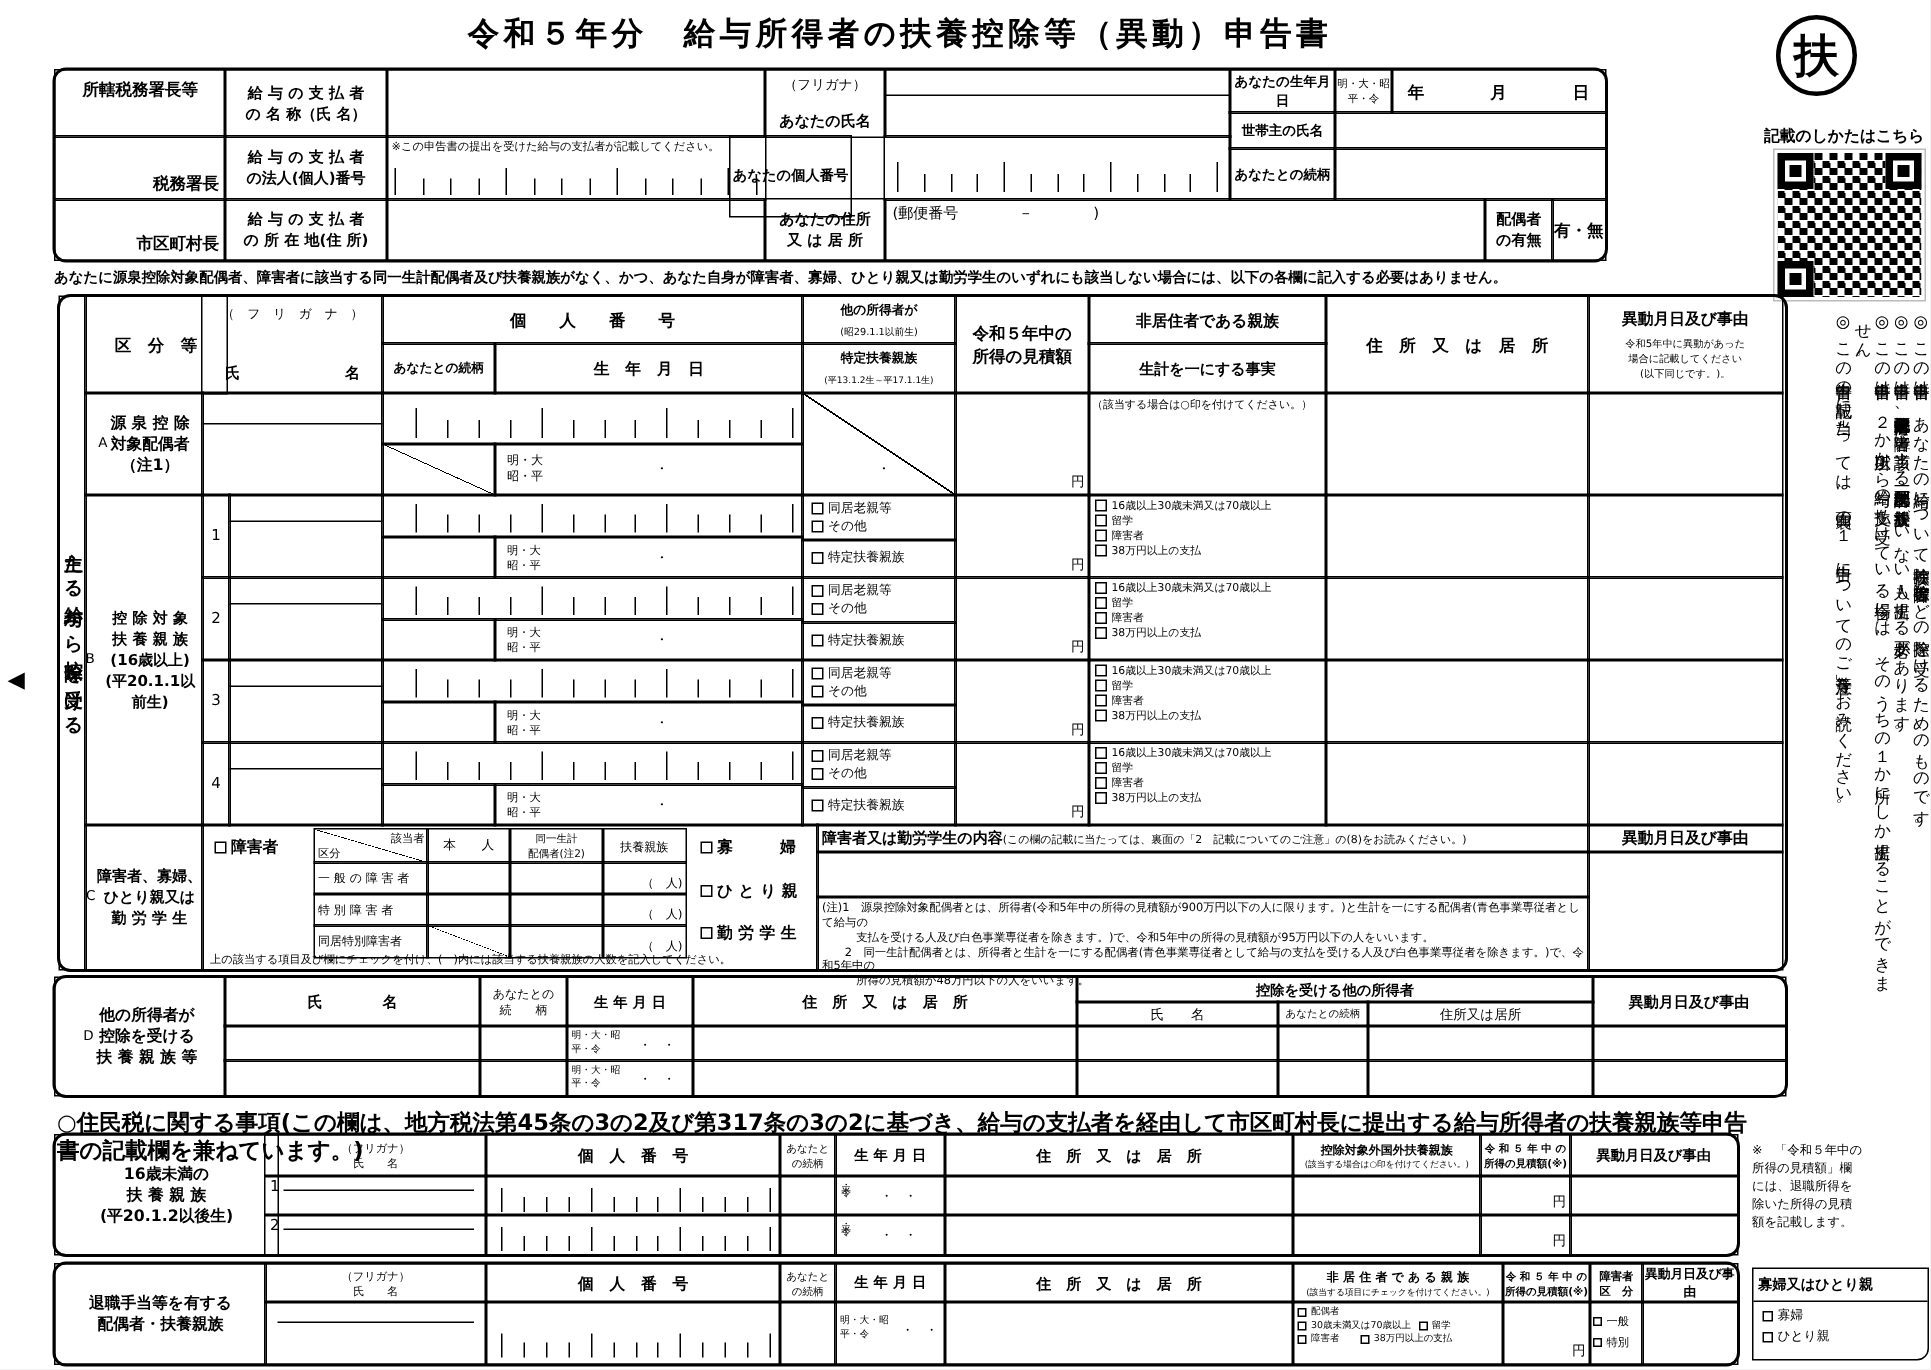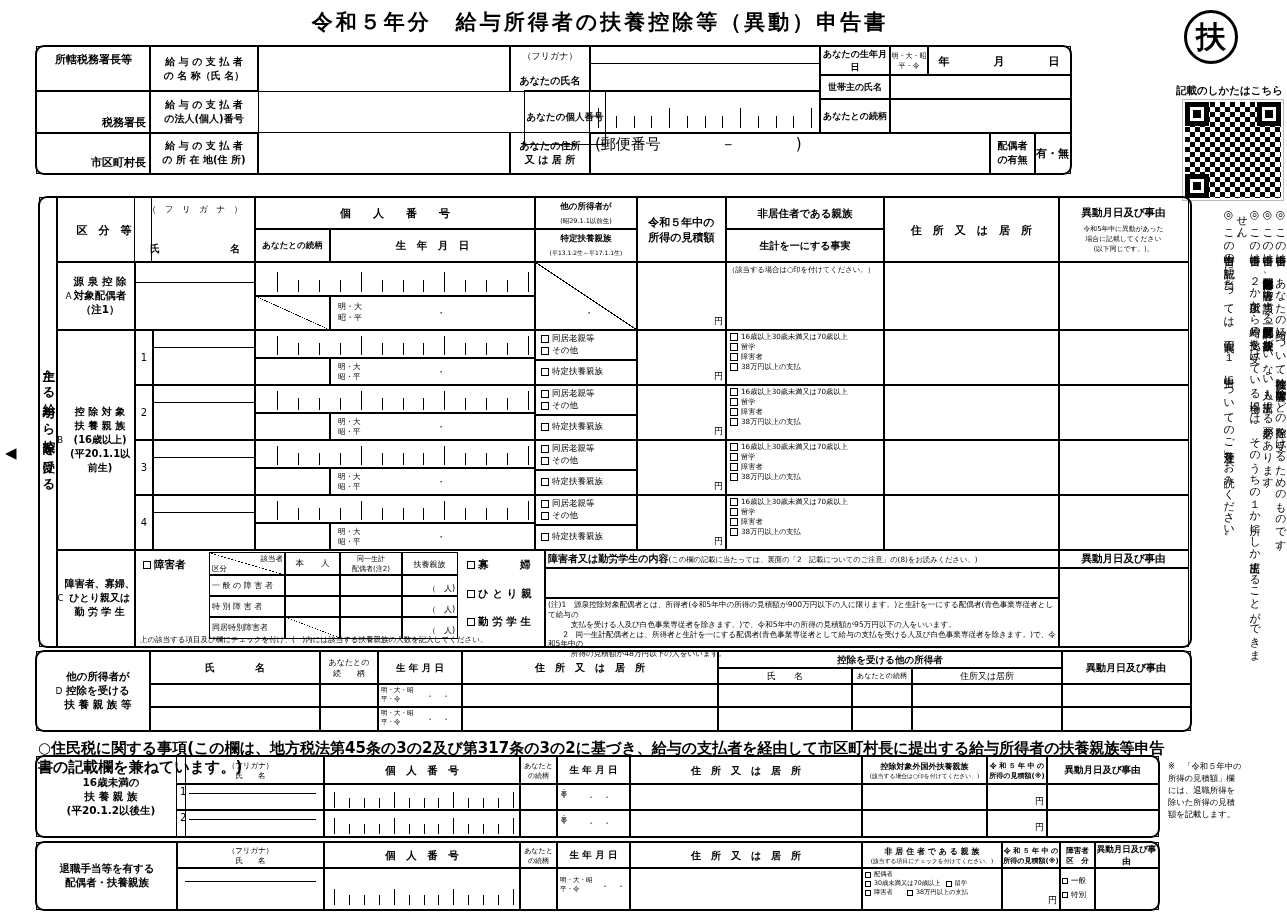--- a/index.html
+++ b/index.html
@@ -48,69 +48,89 @@
   <div class="bx" style="left:35px;top:45px;width:1037px;height:130px">
     <div class="cell b" style="left:0;top:0;width:113px;height:44px;padding-top:5px;text-align:center;font-size:11px">所轄税務署長等</div>
     <div class="cell br b" style="left:0;top:44px;width:113px;height:42px;padding:0 4px 3px 0;font-size:11px">税務署長</div>
     <div class="cell br b" style="left:0;top:86px;width:113px;height:40px;padding:0 4px 3px 0;font-size:11px">市区町村長</div>
 
     <div class="cell ctr pre b" style="left:113px;top:0;width:108px;height:44px;font-size:10px">給 与 の 支 払 者
 の 名 称（氏 名）</div>
     <div class="cell" style="left:221px;top:0;width:252px;height:44px"></div>
     <div class="cell ctr pre b" style="left:113px;top:44px;width:108px;height:42px;font-size:10px">給 与 の 支 払 者
 の法人(個人)番号</div>
+    <div class="cell" style="left:221px;top:44px;width:252px;height:42px">
+      <div class="t" style="left:3px;top:2px;font-size:7.5px">※この申告書の提出を受けた給与の支払者が記載してください。</div>
+      <div class="comb" style="left:5px;right:5px;bottom:3px;height:18px">
+          <i></i>
+          <i></i>
+          <i></i>
+          <i></i>
+          <i></i>
+          <i></i>
+          <i></i>
+          <i></i>
+          <i></i>
+          <i></i>
+          <i></i>
+          <i></i>
+          <i></i>
+          <i></i>
+        </div>
+    </div>
     <div class="cell ctr pre b" style="left:113px;top:86px;width:108px;height:40px;font-size:10px">給 与 の 支 払 者
 の 所 在 地(住 所)</div>
     <div class="cell" style="left:221px;top:86px;width:252px;height:40px"></div>
 
     <div class="cell col" style="left:473px;top:0;width:80px;height:44px;padding:3px 0;text-align:center">
       <span style="font-size:9px">（フリガナ）</span>
       <span class="b" style="font-size:10px">あなたの氏名</span>
     </div>
     <div class="cell" style="left:553px;top:0;width:230px;height:44px">
       <div style="position:absolute;left:0;right:0;top:16px;border-top:1px solid #000"></div>
     </div>
-    <div class="cell ctr b" style="left:488px;top:44px;width:80px;height:53px;font-size:9.5px">あなたの個人番号</div>
+    <div class="cell ctr b" style="left:450px;top:44px;width:80px;height:53px;font-size:9.5px">あなたの個人番号</div>
     <div class="cell" style="left:553px;top:44px;width:230px;height:42px">
       <div class="comb" style="left:8px;right:8px;bottom:5px;height:20px">
           <i></i>
           <i></i>
           <i></i>
           <i></i>
           <i></i>
           <i></i>
           <i></i>
           <i></i>
           <i></i>
           <i></i>
           <i></i>
           <i></i>
           <i></i>
         </div>
     </div>
     <div class="cell ctr pre b" style="left:473px;top:86px;width:80px;height:40px;font-size:10px">あなたの住所
 又 は 居 所</div>
     <div class="cell" style="left:553px;top:86px;width:400px;height:40px">
-      <div class="t" style="left:5px;top:2px;font-size:15px">(郵便番号　　　　－　　　　)</div>
+      <div class="t" style="left:5px;top:2px;font-size:10px">(郵便番号　　　　－　　　　)</div>
     </div>
 
     <div class="cell ctr b" style="left:783px;top:0;width:70px;height:28px;font-size:9px">あなたの生年月日</div>
     <div class="cell ctr pre" style="left:853px;top:0;width:38px;height:28px;font-size:7px">明・大・昭
 平・令</div>
     <div class="cell ctr b" style="left:891px;top:0;width:142px;height:28px;font-size:11px">年　　　　月　　　　日</div>
     <div class="cell ctr b" style="left:783px;top:28px;width:70px;height:24px;font-size:9px">世帯主の氏名</div>
     <div class="cell" style="left:853px;top:28px;width:180px;height:24px"></div>
     <div class="cell ctr b" style="left:783px;top:52px;width:70px;height:34px;font-size:9px">あなたとの続柄</div>
     <div class="cell" style="left:853px;top:52px;width:180px;height:34px"></div>
     <div class="cell ctr pre b" style="left:953px;top:86px;width:45px;height:40px;font-size:10px">配偶者
 の有無</div>
     <div class="cell ctr b" style="left:998px;top:86px;width:35px;height:40px;font-size:11px">有・無</div>
   </div>
 
 
+  <div class="t b" style="left:36px;top:179px;width:1155px;font-size:9.6px">あなたに源泉控除対象配偶者、障害者に該当する同一生計配偶者及び扶養親族がなく、かつ、あなた自身が障害者、寡婦、ひとり親又は勤労学生のいずれにも該当しない場合には、以下の各欄に記入する必要はありません。</div>
 
   <div class="t" style="left:5px;top:444px;font-size:15px">◀</div>
 
   <div class="bx" style="left:38px;top:196px;width:1154px;height:452px">
 
     <div class="cell ctr" style="left:0;top:0;width:17px;height:448px">
       <span class="vrl b" style="font-size:12.5px;letter-spacing:2px">主たる給与から控除を受ける</span>
     </div>
 
     <div class="cell ctr b" style="left:17px;top:0;width:94px;height:64px;font-size:11px">区　分　等</div>
@@ -747,20 +767,33 @@
           <span>一般</span>
         </div>
       <div class="ck" style="margin-top:4px">
           <i class="cb" style="width:6px;height:6px"></i>
           <span>特別</span>
         </div>
     </div>
     <div class="cell" style="left:1058px;top:25px;width:63px;height:41px"></div>
   </div>
 
+  <div class="t" style="left:1168px;top:845px;width:118px;height:62px;border:1px solid #000;border-radius:0 0 8px 0">
+    <div class="b" style="border-bottom:1px solid #000;padding:4px 3px;font-size:9.5px">寡婦又はひとり親</div>
+    <div style="padding:3px 0 0 6px;font-size:8.5px">
+      <div class="ck">
+          <i class="cb" style="width:7px;height:7px"></i>
+          <span>寡婦</span>
+        </div>
+      <div class="ck" style="margin-top:2px">
+          <i class="cb" style="width:7px;height:7px"></i>
+          <span>ひとり親</span>
+        </div>
+    </div>
+  </div>
 
   <div class="t vrl" style="left:1200px;top:208px;width:86px;height:448px;font-size:11px;line-height:1.18">
     <p>◎この申告書は、あなたの給与について扶養控除、障害者控除などの控除を受けるためのものです。</p>
     <p>◎この申告書は、源泉控除対象配偶者、障害者に該当する同一生計配偶者及び扶養親族がいない人も提出する必要があります。</p>
     <p>◎この申告書は、２か所以上から給与の支払を受けている場合には、そのうちの１か所にしか提出することができません。</p>
     <p>◎この申告書の記載に当たっては、裏面の「１　申告についてのご注意」等をお読みください。</p>
   </div>
 
 </div>
 

